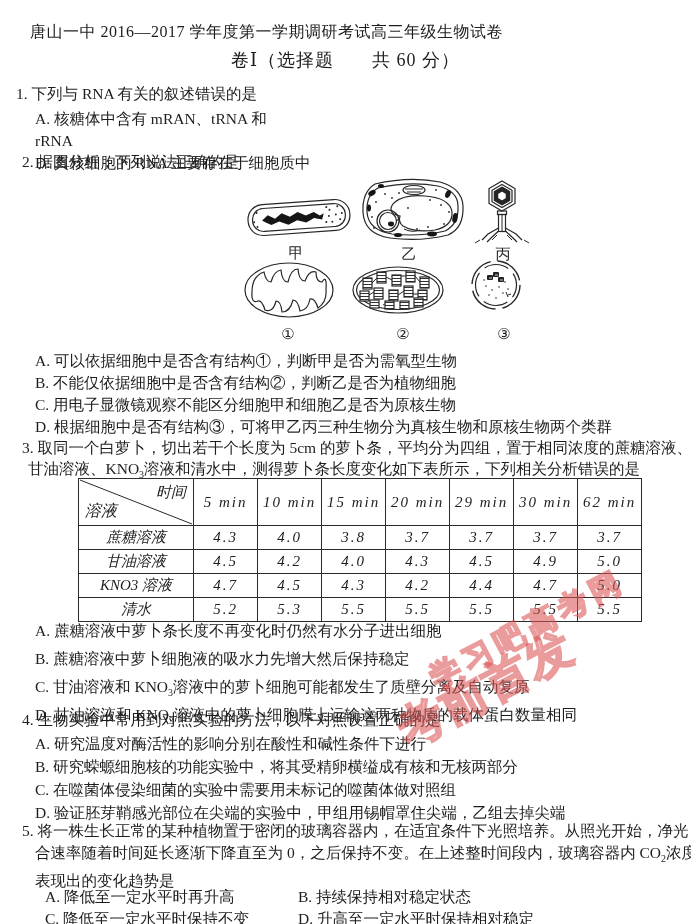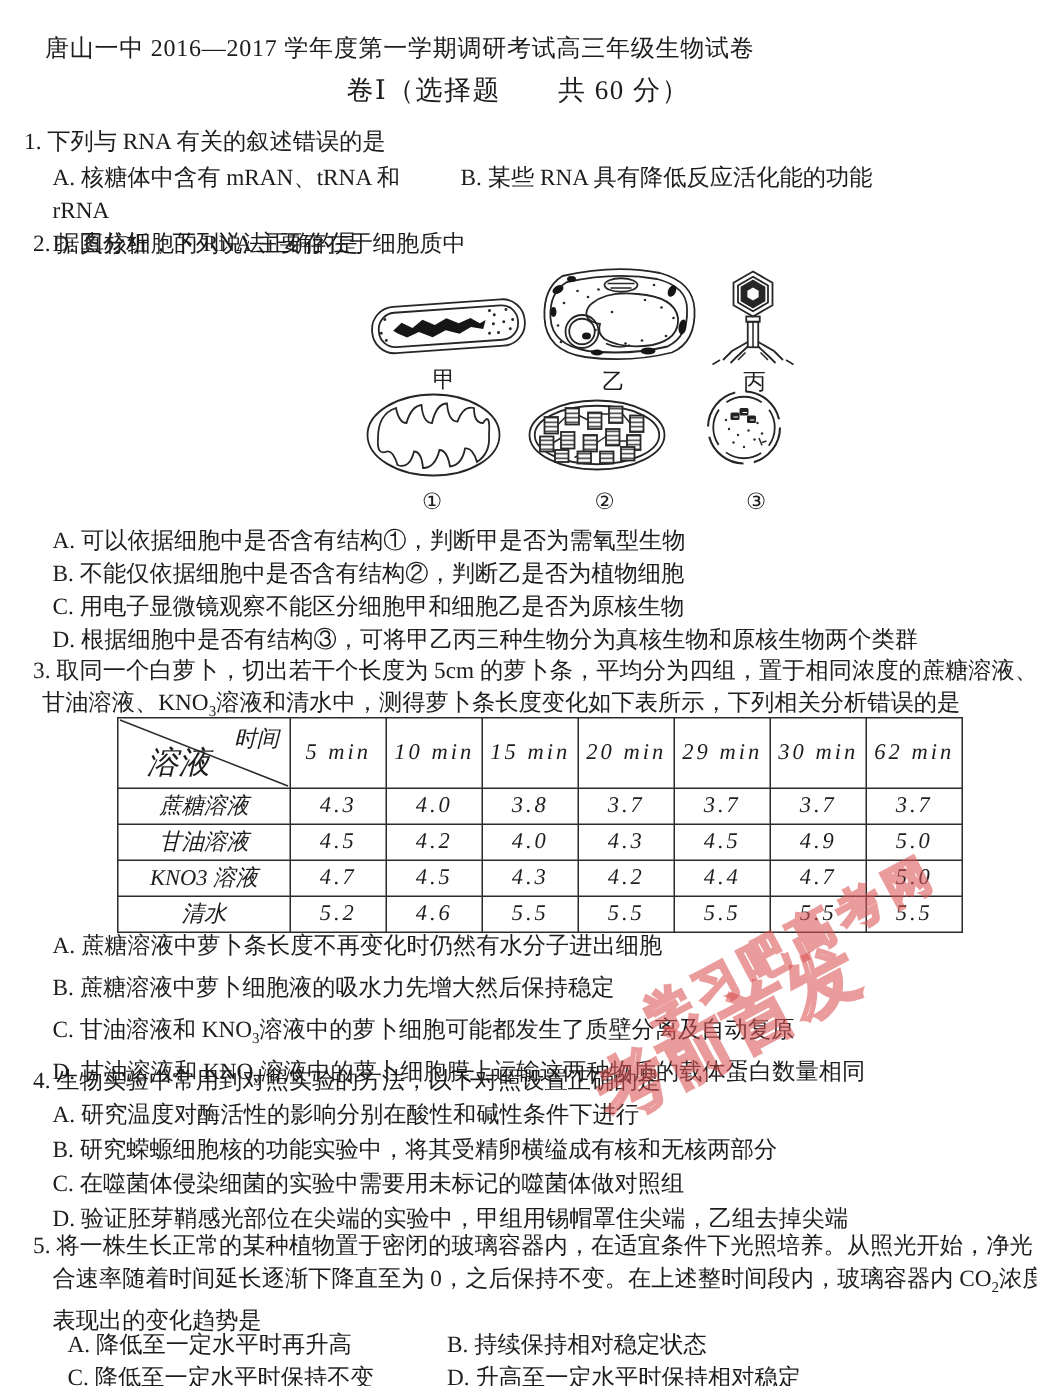--- a/index.html
+++ b/index.html
@@ -28,42 +28,41 @@
   .tblwrap{top:478px;padding-left:78px;}
   table{border-collapse:collapse;table-layout:fixed;font-style:italic;}
   td{border:1px solid #2b2b2b;text-align:center;font-size:15px;padding:0;}
   td.rowlab{width:114px;}
   td.num{width:63px;letter-spacing:2px;}
   tr.hdr td{height:46px;}
   tr.datarow td{height:23px;}
   .corner{position:relative;padding:0;}
   .corner svg{position:absolute;left:0;top:0;}
   .corner .ct{position:absolute;right:7px;top:4px;font-size:15px;}
-  .corner .cb{position:absolute;left:6px;bottom:3px;font-size:21px;margin-left:13px;}
+  .corner .cb{position:absolute;left:6px;bottom:3px;font-size:16px;}
   
   .wm{position:absolute;z-index:5;white-space:nowrap;pointer-events:none;
       font-family:"Liberation Sans","DejaVu Sans",sans-serif;font-weight:bold;
       color:transparent;-webkit-text-stroke:2px rgba(219,82,82,.58);}
   .wm1{left:420px;top:609px;font-size:30px;letter-spacing:6px;transform:rotate(-28deg);}
   .wm2{left:390px;top:658px;font-size:46px;letter-spacing:2px;transform:rotate(-28deg);}
 </style>
 </head>
 <body>
 
 <div class="wm wm1">学习吧高考网</div>
 <div class="wm wm2">考前首发</div>
 
 <div class="abs title nowrap">唐山一中 2016—2017 学年度第一学期调研考试高三年级生物试卷</div>
 <div class="abs subtitle nowrap">卷Ⅰ（选择题　　共 60 分）</div>
 
 <div class="abs stem1 nowrap" style="top:84px">1. 下列与 RNA 有关的叙述错误的是</div>
 <div class="abs opts" style="top:108px">
   <div class="optrow">
     <span class="lcol">A. 核糖体中含有 mRAN、tRNA 和 rRNA</span>
-    <span>B. 某些 RNA 具有降低反应活化能的功能</span>
   </div>
   <div class="optrow">
     <span>D. 真核细胞的 RNA 主要存在于细胞质中</span>
   </div>
 </div>
 
 <div class="abs stem nowrap" style="top:152px">2. 据图分析，下列说法正确的是</div>
 
 <div class="abs figwrap">
   <svg width="691" height="172" viewBox="0 0 691 172">
@@ -265,21 +264,21 @@
       <td class="num">4.5</td>
       <td class="num">4.3</td>
       <td class="num">4.2</td>
       <td class="num">4.4</td>
       <td class="num">4.7</td>
       <td class="num">5.0</td>
     </tr>
     <tr class="datarow">
       <td class="rowlab">清水</td>
       <td class="num">5.2</td>
-      <td class="num">4.6</td>
+      <td class="num">5.3</td>
       <td class="num">5.5</td>
       <td class="num">5.5</td>
       <td class="num">5.5</td>
       <td class="num">5.5</td>
       <td class="num">5.5</td>
     </tr>
   </tbody>
     </table>
 </div>
 

